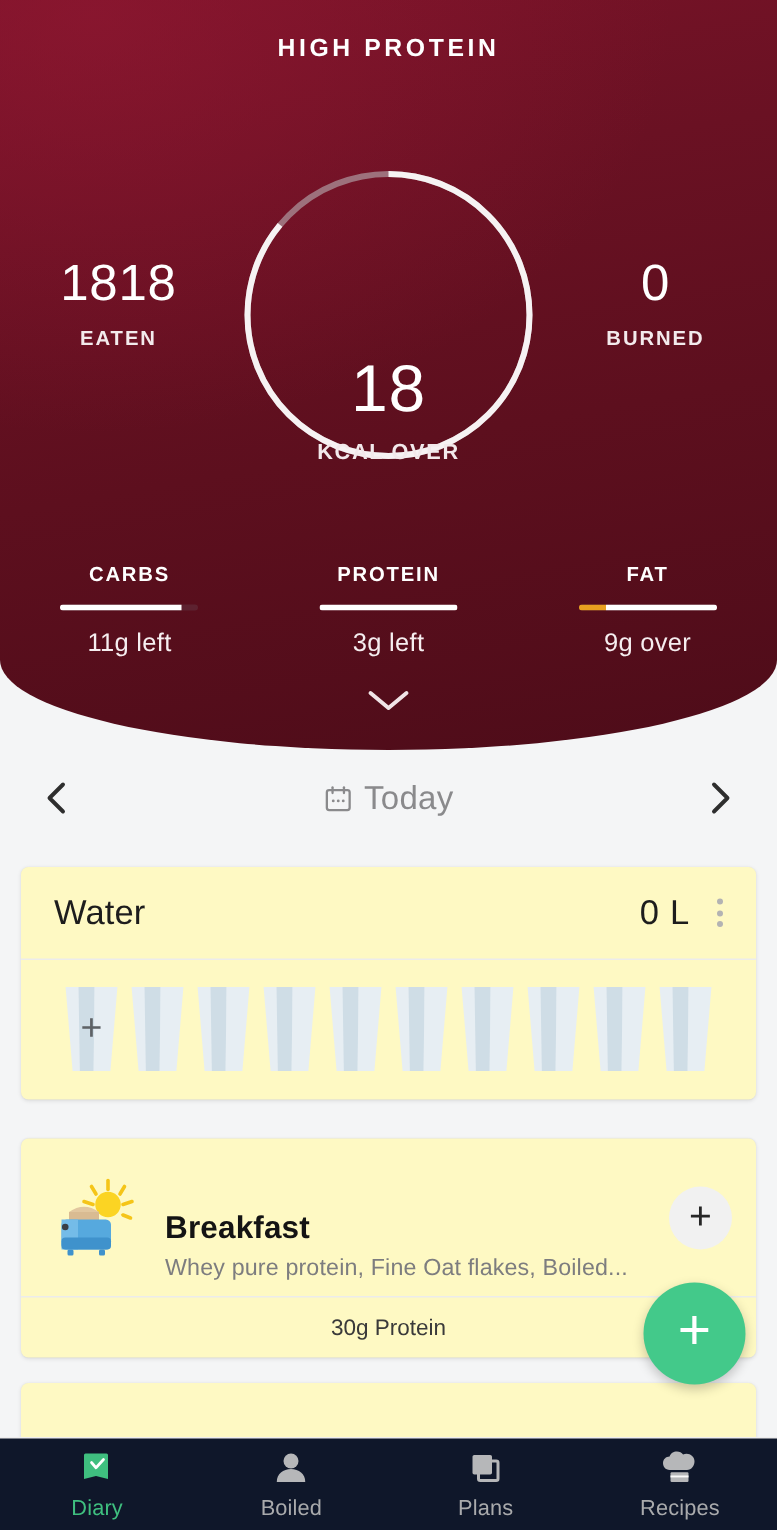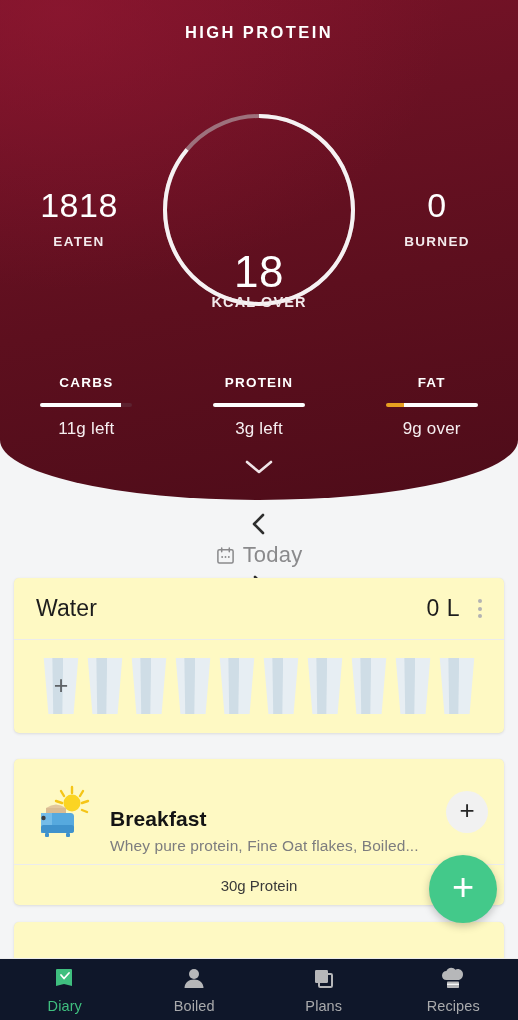--- a/index.html
+++ b/index.html
@@ -28,23 +28,23 @@
   }
 
   
   .ring-wrap { position:absolute; top:110px; left:159px; width:200px; height:200px; }
   .ring-svg { display:block; }
   .ring-center {
     position:absolute; top:0; left:0; width:200px; height:200px;
     display:flex; flex-direction:column; align-items:center; justify-content:flex-end;
   }
   .ring-value { color:#fff; font-size:44px; font-weight:500; line-height:1; letter-spacing:0.5px; }
-  .ring-label { color:#f2e9eb; font-size:14.5px; font-weight:bold; letter-spacing:1.1px; }
-
-  .side-stat { position:absolute; top:188px; text-align:center; width:150px; }
+  .ring-label { color:#f2e9eb; font-size:14.5px; font-weight:bold; letter-spacing:1.1px; margin-top:12px; }
+
+  .side-stat { position:absolute; top:172px; text-align:center; width:150px; }
   .side-stat.left { left:4px; }
   .side-stat.right { left:362px; }
   .side-value { color:#ffffff; font-size:34px; font-weight:400; line-height:1; letter-spacing:0.5px; }
   .side-label { color:#f3eaec; font-size:13.5px; font-weight:bold; letter-spacing:1.3px; margin-top:12px; }
 
   
   .macros { position:absolute; top:375px; left:0; width:518px; display:flex; }
   .macro { flex:1; text-align:center; }
   .macro-name { color:#ffffff; font-size:13.5px; font-weight:bold; letter-spacing:1.2px; }
   .macro-bar {
@@ -56,21 +56,21 @@
   .macro-sub { color:#f6eef0; font-size:17px; margin-top:12px; letter-spacing:0.2px; }
 
   .expand-chevron {
     position:absolute; top:458px; left:0; width:518px; text-align:center;
     line-height:0;
   }
 
   
   .date-nav {
     position:absolute; top:506px; left:0; width:518px; height:52px;
-    display:flex; align-items:center; justify-content:space-between; padding:0 22px;flex-direction:column;
+    display:flex; align-items:center; justify-content:space-between; padding:0 22px;
   }
   .nav-chev { color:#2e2e2e; line-height:0; padding:6px 8px; }
   .date-center { display:flex; align-items:center; gap:8px; }
   .date-label { color:#8a8a8c; font-size:22px; letter-spacing:0.2px; }
 
   
   .card {
     position:absolute; left:14px; width:490px;
     background:#fef9c3; border-radius:5px;
     box-shadow:0 1px 3px rgba(0,0,0,0.10), 0 0 1px rgba(0,0,0,0.06);

